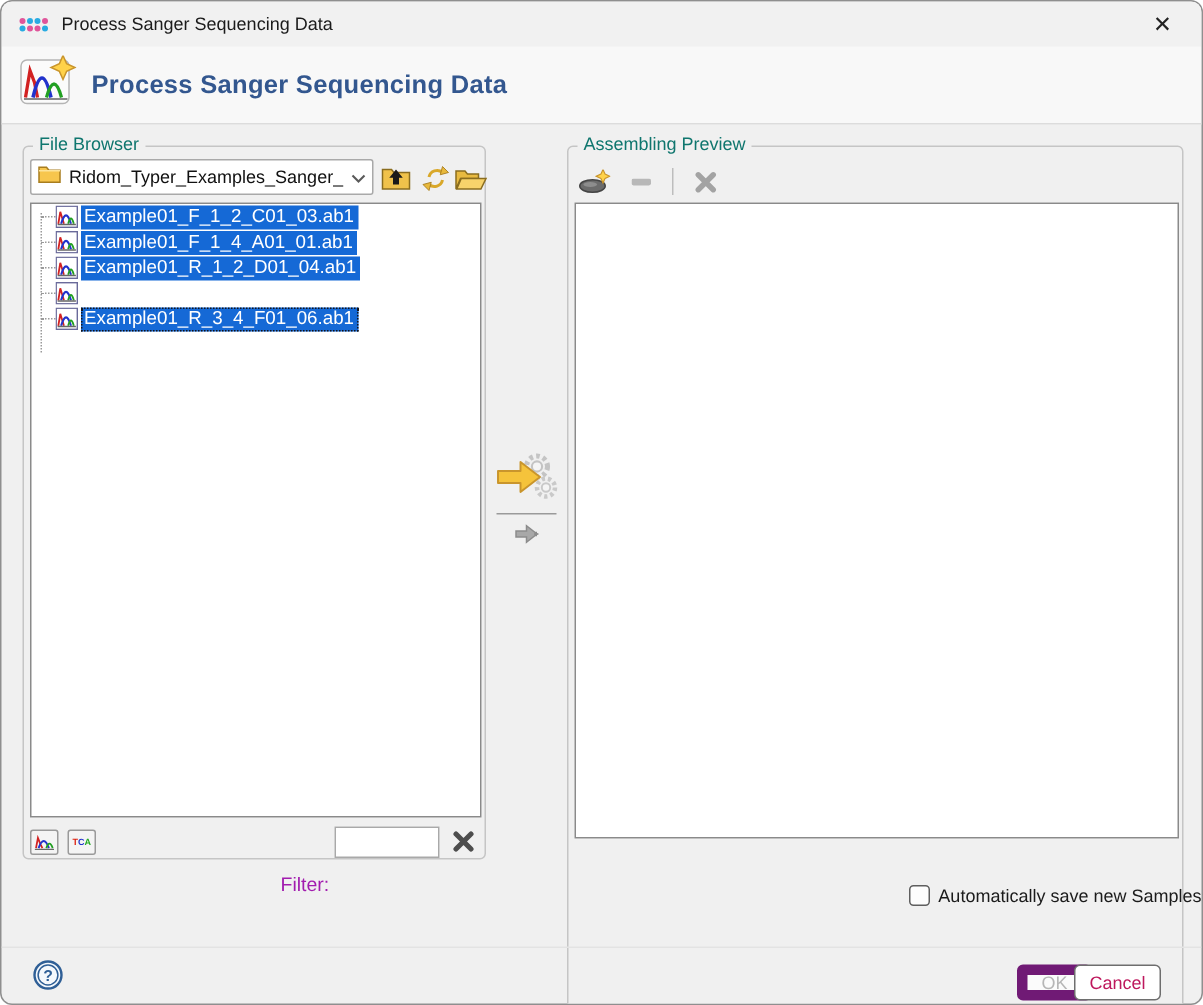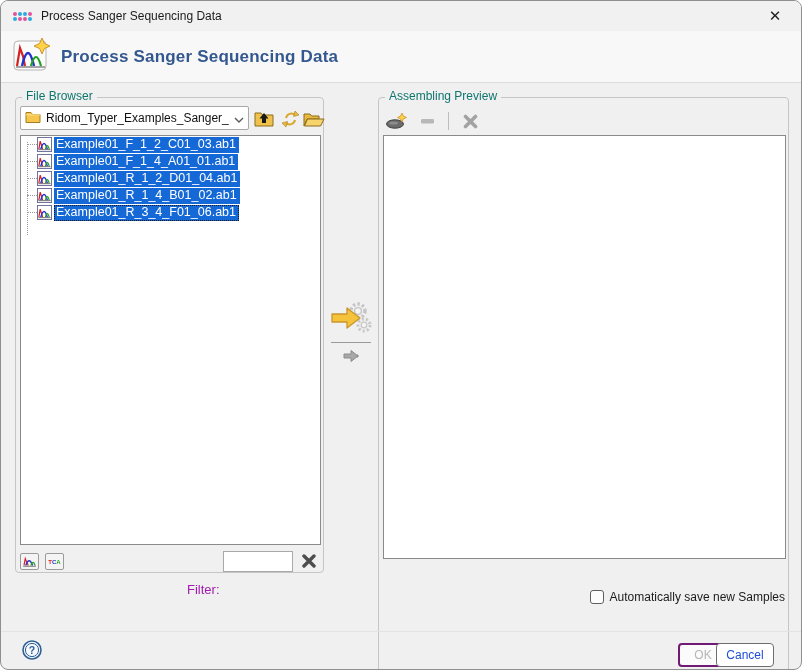--- a/index.html
+++ b/index.html
@@ -106,37 +106,37 @@
   
   .asm-toolbar { position:absolute; left:5px; top:12px; height:22px; display:flex; align-items:center; gap:7px; }
   .asm-sep { width:0; height:18px; border-left:1px solid #bdbdbd; margin:0 2px; }
   .asm-box {
     position:absolute; left:4px; top:37px; width:403px; height:424px;
     background:#fff; border:1px solid #8a8a8a;
   }
   .icon-btn { width:24px; height:20px; display:flex; align-items:center; justify-content:center; }
 
   
-  .autosave { position:absolute; right:16px; top:589px; display:flex; align-items:center; gap:6px; }
+  .autosave { position:absolute; right:0; top:589px; display:flex; align-items:center; gap:6px; }
   .checkbox {
     width:14px; height:14px; background:#fdfdfd; border:1px solid #5f5f5f; border-radius:3px;
   }
   .autosave-label { font-size:12px; color:#1b1b1b; }
 
   
   .footer { position:absolute; left:0; top:630px; right:0; bottom:0; border-top:1px solid #e3e3e3; }
   .help-btn { position:absolute; left:21px; top:8px; width:20px; height:20px; }
   .btn {
     position:absolute; top:11px; height:24px; border-radius:4px;
     font:12px "Liberation Sans",sans-serif; display:flex; align-items:center; justify-content:center;
     cursor:default;
   }
-  .btn-ok { left:677px; width:50px; background:#fbfbfb; border:2px solid #701a75; color:#1b1b1b; }
+  .btn-ok { left:677px; width:50px; background:#fbfbfb; border:7px solid #701a75; color:#1b1b1b; }
   .btn-ok.disabled { color:#b6b6b6; }
-  .btn-cancel { left:715px; width:58px; background:#ffffff; border:1px solid #6e6e6e; color:#1d4ed8; }
+  .btn-cancel { left:715px; width:58px; background:#ffffff; border:1px solid #6e6e6e; color:#be185d; }
 </style>
 </head>
 <body>
 
 <div class="window">
 
   <div class="titlebar">
     <span class="app-dots">
       <i style="background:#e0559a"></i>
         <i style="background:#29abe2"></i>
@@ -254,21 +254,20 @@
           <span class="tree-h"></span>
           <span class="file-icon">
             <svg viewBox="0 0 16 16">
               <rect x="0.5" y="0.5" width="15" height="15" fill="#ffffff" stroke="#6a6a9a"></rect>
               <polyline points="2,13 3.4,4.5 4.8,9 6,13" fill="none" stroke="#d22222" stroke-width="1.3"></polyline>
               <path d="M4,13 Q7.5,1 11,13" fill="none" stroke="#2233cc" stroke-width="1.5"></path>
               <path d="M9,13 Q11,5.5 13,13" fill="none" stroke="#22a022" stroke-width="1.3"></path>
               <line x1="1.5" y1="13.5" x2="14.5" y2="13.5" stroke="#666" stroke-width="1"></line>
             </svg>
           </span>
-          <span class="file-label">Example01_R_1_4_B01_02.ab1</span>
         </div>
 
         <div class="file-row">
           <span class="tree-h"></span>
           <span class="file-icon">
             <svg viewBox="0 0 16 16">
               <rect x="0.5" y="0.5" width="15" height="15" fill="#ffffff" stroke="#6a6a9a"></rect>
               <polyline points="2,13 3.4,4.5 4.8,9 6,13" fill="none" stroke="#d22222" stroke-width="1.3"></polyline>
               <path d="M4,13 Q7.5,1 11,13" fill="none" stroke="#2233cc" stroke-width="1.5"></path>
               <path d="M9,13 Q11,5.5 13,13" fill="none" stroke="#22a022" stroke-width="1.3"></path>

